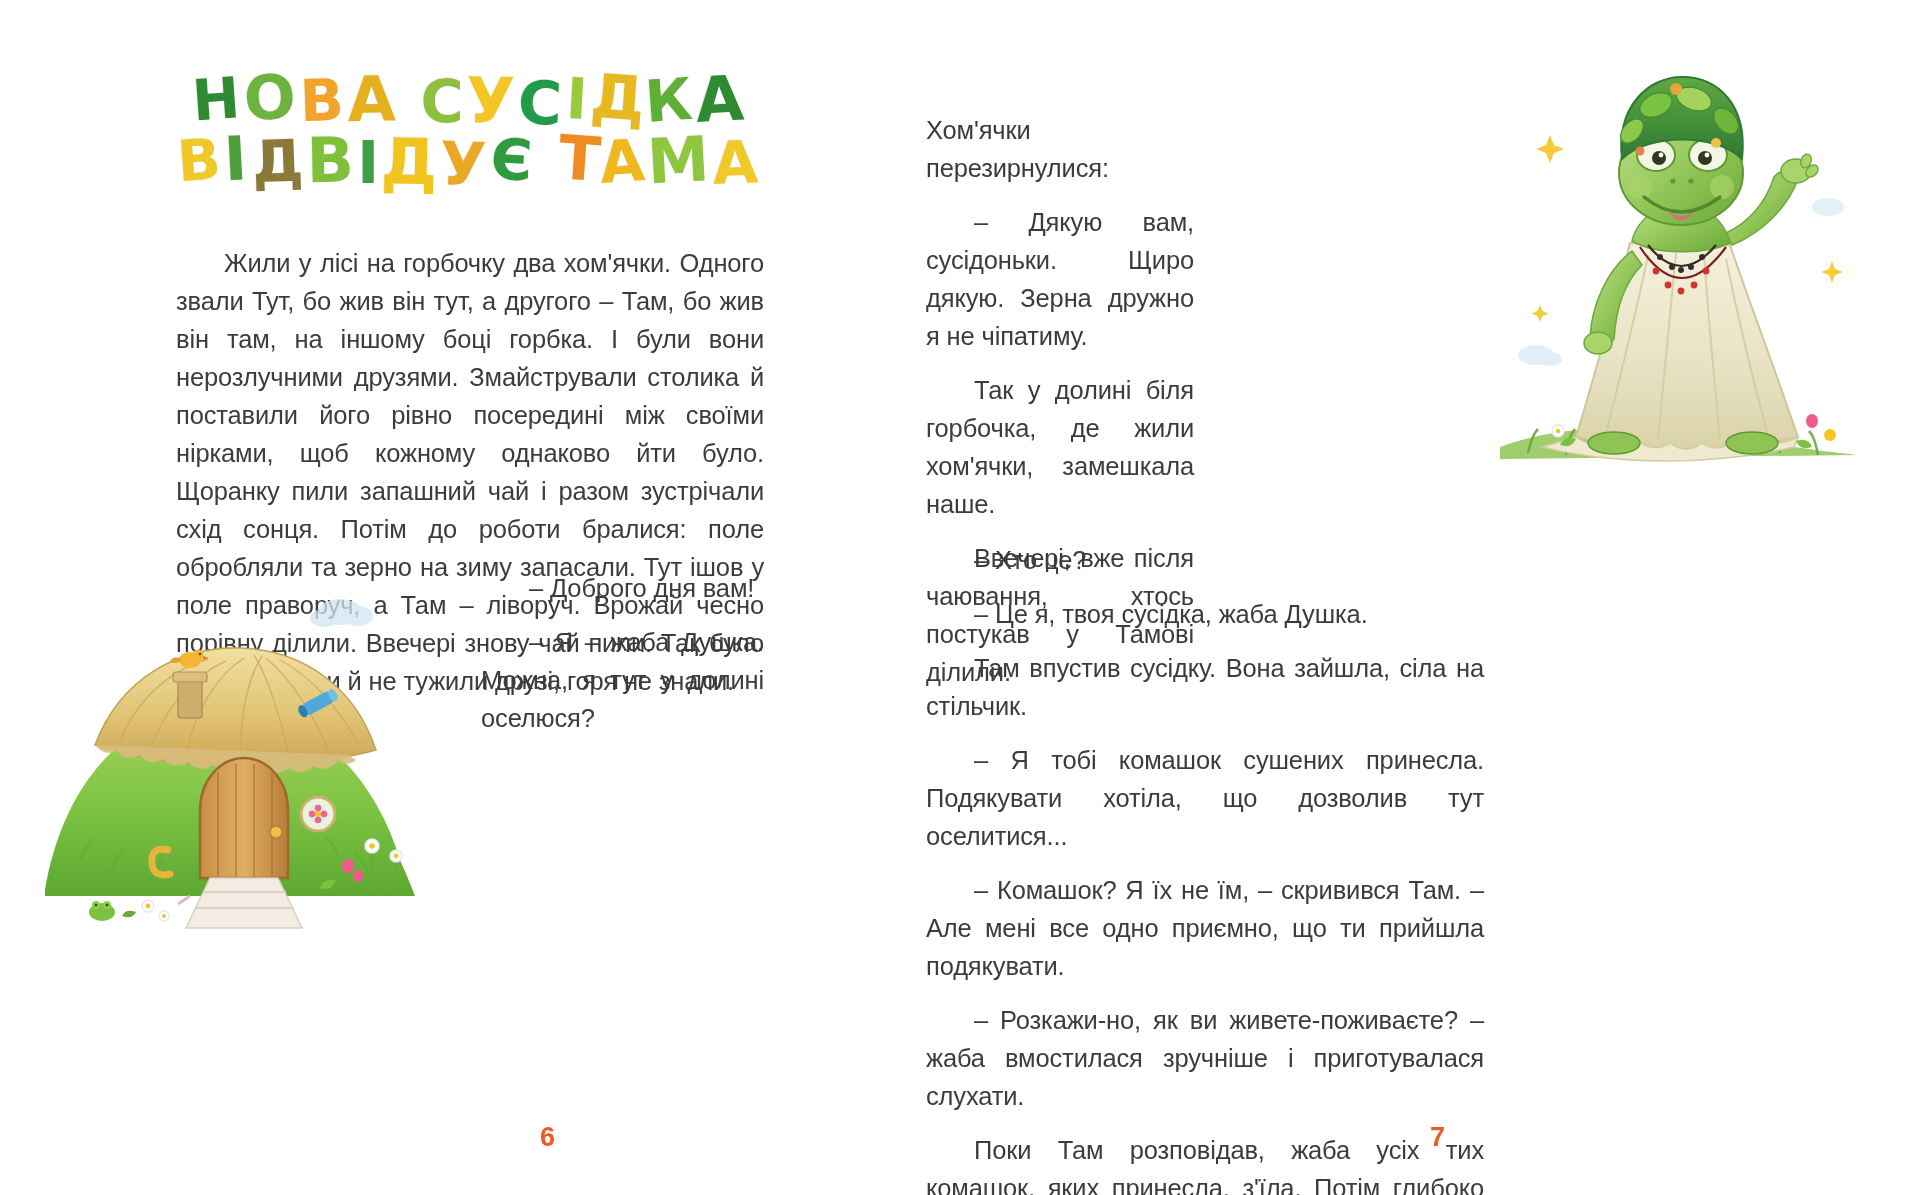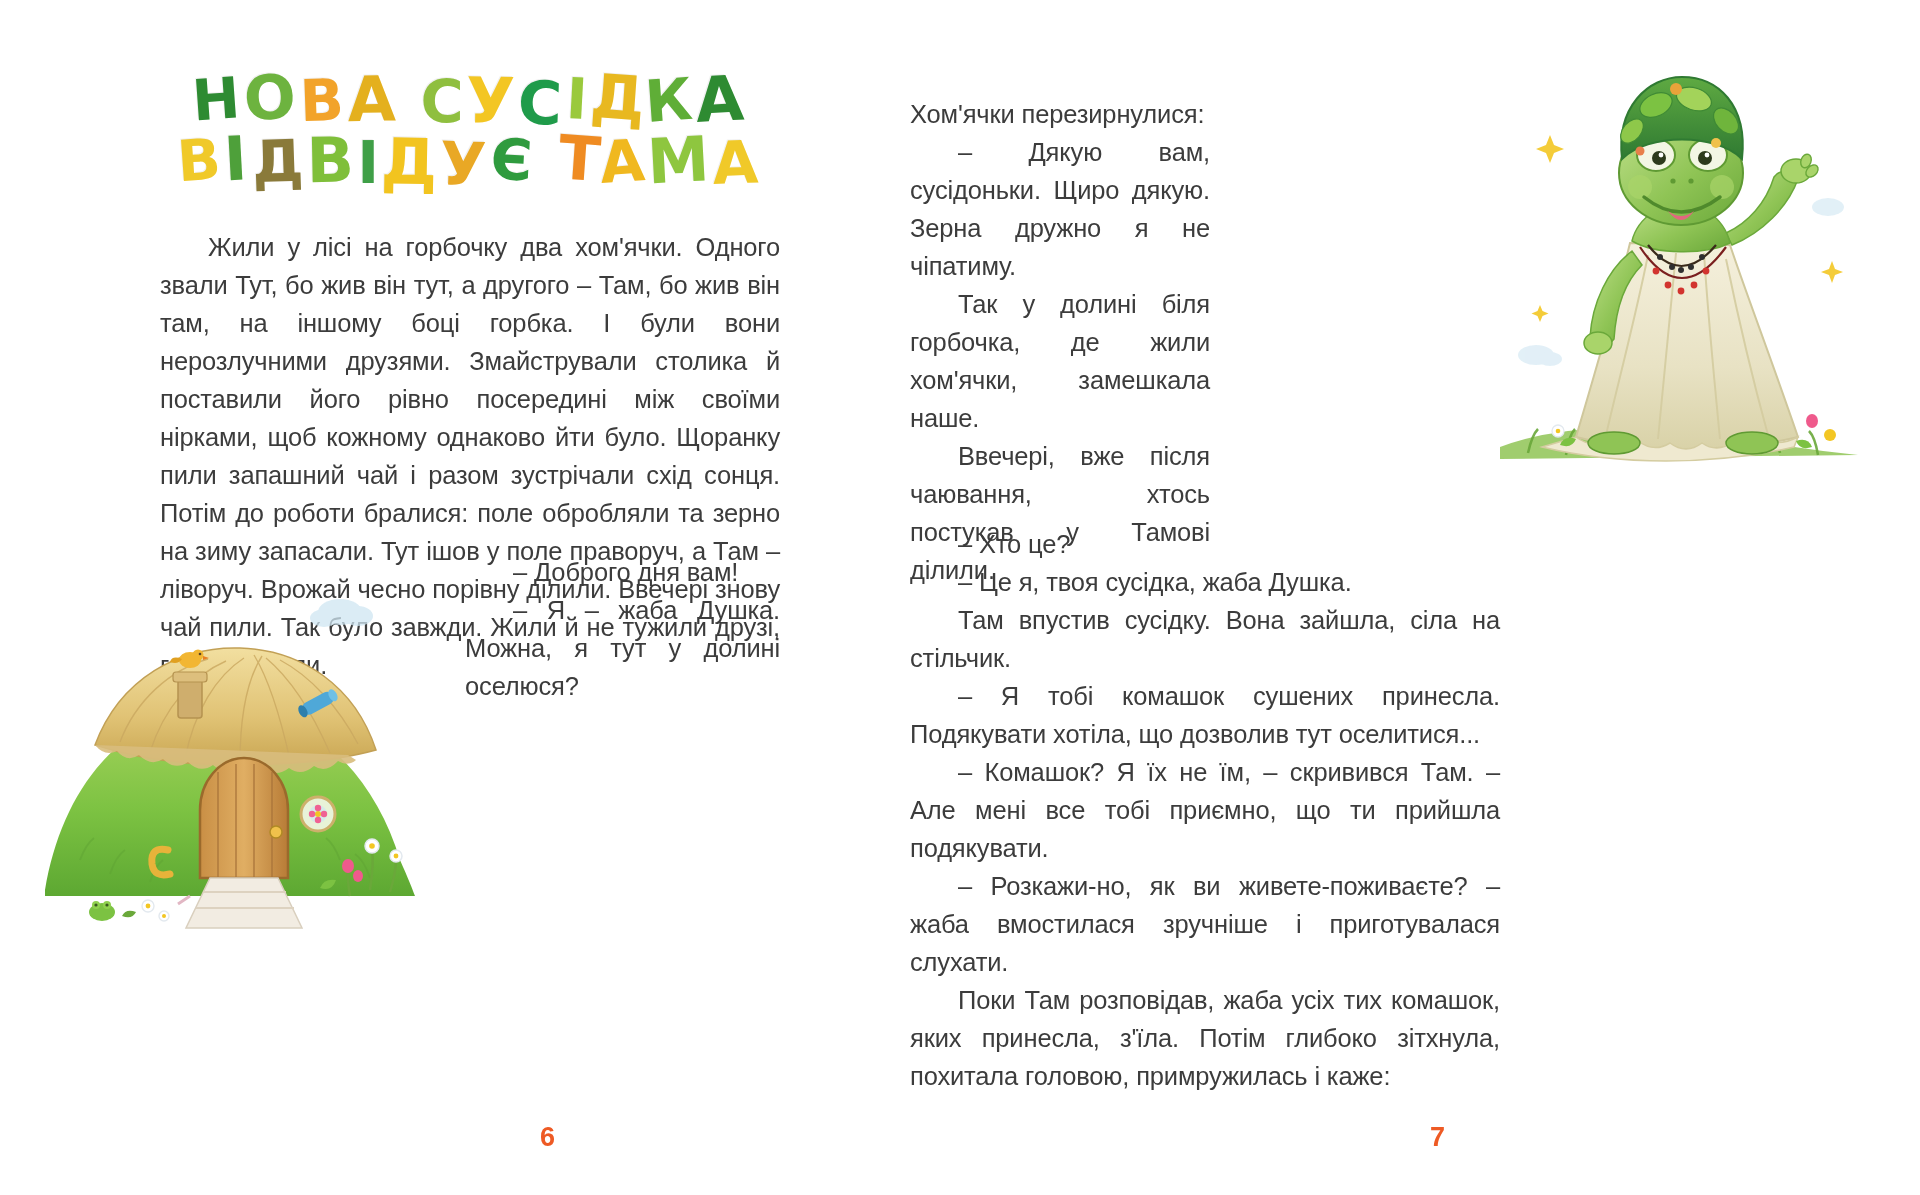--- a/index.html
+++ b/index.html
@@ -58,21 +58,21 @@
   
   .col {
     position: absolute;
     font-size: 25.5px;
     line-height: 38px;
     color: #3c3c3c;
     text-align: justify;
     font-family: "Liberation Sans", sans-serif;
     letter-spacing: -0.15px;
   }
-  .col p { margin: 0; text-indent: 48px; }
+  .col p { margin: 16px; text-indent: 48px; }
   .col p.noind { text-indent: 0; }
 
   
   .left-top {
     left: 160px;
     top: 228px;
     width: 620px;
   }
   .left-wrap {
     left: 465px;
@@ -291,21 +291,21 @@
   <p>– Дякую вам, сусідоньки. Щиро дякую. Зерна дружно я не чіпатиму.</p>
   <p>Так у долині біля горбочка, де жили хом'ячки, замешкала наше.</p>
   <p>Ввечері, вже після чаювання, хтось постукав у Тамові ділили.</p>
 </div>
 
 <div class="col right-bot">
   <p>– Хто це?</p>
   <p>– Це я, твоя сусідка, жаба Душка.</p>
   <p>Там впустив сусідку. Вона зайшла, сіла на стільчик.</p>
   <p>– Я тобі комашок сушених принесла. Подякувати хотіла, що дозволив тут оселитися...</p>
-  <p>– Комашок? Я їх не їм, – скривився Там. – Але мені все тобі приємно, що ти прийшла подякувати.</p>
+  <p>– Комашок? Я їх не їм, – скривився Там. – Але мені все одно приємно, що ти прийшла подякувати.</p>
   <p>– Розкажи-но, як ви живете-поживаєте? – жаба вмостилася зручніше і приготувалася слухати.</p>
   <p>Поки Там розповідав, жаба усіх тих комашок, яких принесла, з'їла. Потім глибоко зітхнула, похитала головою, примружилась і каже:</p>
 </div>
 
 <div class="frog-art">
   <svg viewBox="0 0 400 420" xmlns="http://www.w3.org/2000/svg">
     <defs>
       <linearGradient id="dressG" x1="0" y1="0" x2="0" y2="1">
         <stop offset="0%" stop-color="#f5f0dd"></stop>
         <stop offset="60%" stop-color="#e8e2c4"></stop>

